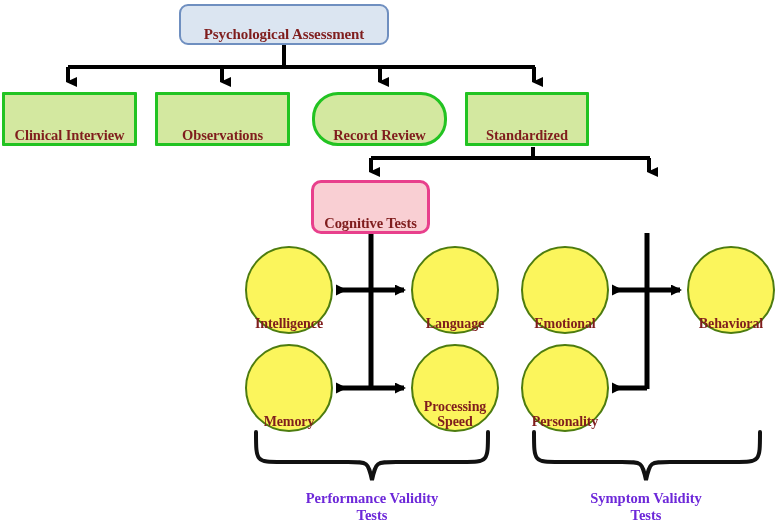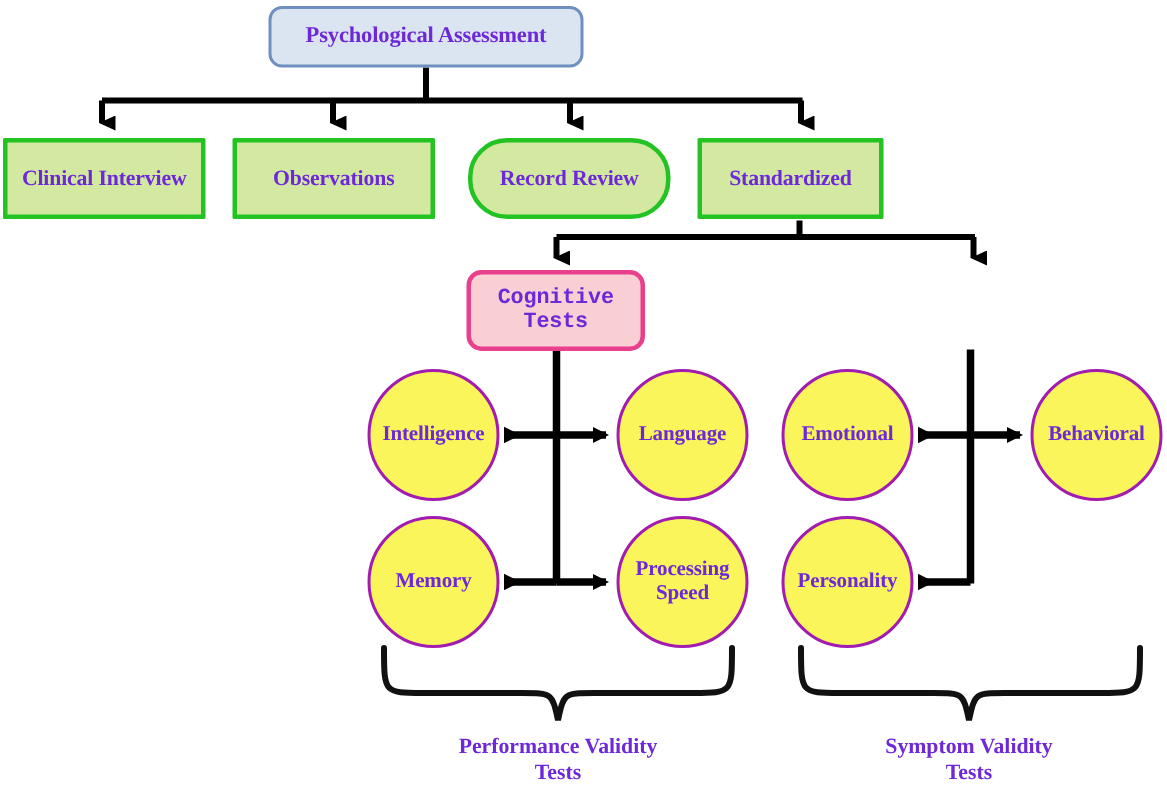--- a/index.html
+++ b/index.html
@@ -18,25 +18,25 @@
   #edges {
     position: absolute;
     left: 0; top: 0;
     width: 778px;
     height: 525px;
     pointer-events: none;
   }
   .node {
     position: absolute;
     display: flex;
-    align-items: center;
+    align-items: flex-end;
     justify-content: center;
     text-align: center;
     box-sizing: border-box;
-    color: #6d28d9;
+    color: #7f1d1d;
     font-weight: bold;
     line-height: 1.12;
     letter-spacing: -0.1px;
   }
   .root-box {
     background: #dbe5f1;
     border: 2px solid #6f8fc0;
     border-radius: 9px;
     font-size: 15px;
   }
@@ -47,21 +47,21 @@
     font-size: 14.5px;
   }
   .pink-box {
     background: #f9cfd3;
     border: 3px solid #e8408c;
     border-radius: 10px;
     font-size: 14.5px;
   }
   .circle {
     background: #fbf55c;
-    border: 2px solid #a21caf;
+    border: 2px solid #4d7c0f;
     border-radius: 50%;
     font-size: 14px;
   }
   .brace-label {
     position: absolute;
     text-align: center;
     color: #6d28d9;
     font-size: 14.5px;
     font-weight: bold;
     line-height: 1.18;
@@ -157,21 +157,21 @@
   <div class="node green-box" style="left:312px; top:92px; width:135px; height:54px;border-radius:26px;">
     <span>Record Review</span>
   </div>
 
   <div class="node green-box" style="left:465px; top:92px; width:124px; height:54px;">
     <span>
       <span>Standardized</span><br>
     </span>
   </div>
 
-  <div class="node pink-box" style="left:311px; top:180px; width:119px; height:54px;font-family:Liberation Mono, monospace;">
+  <div class="node pink-box" style="left:311px; top:180px; width:119px; height:54px;">
     <span>Cognitive Tests</span>
   </div>
 
 
   <div class="node circle" style="left:245px; top:246px; width:88px; height:88px;">
     <span>Intelligence</span>
   </div>
 
   <div class="node circle" style="left:411px; top:246px; width:88px; height:88px;">
     <span>Language</span>

